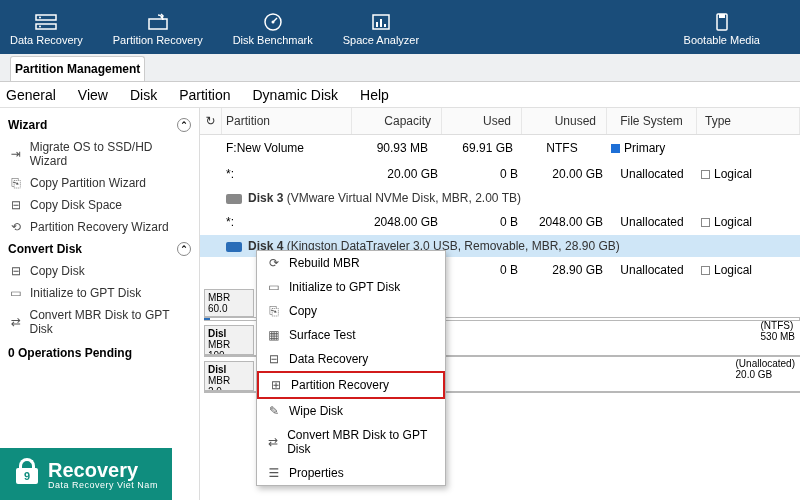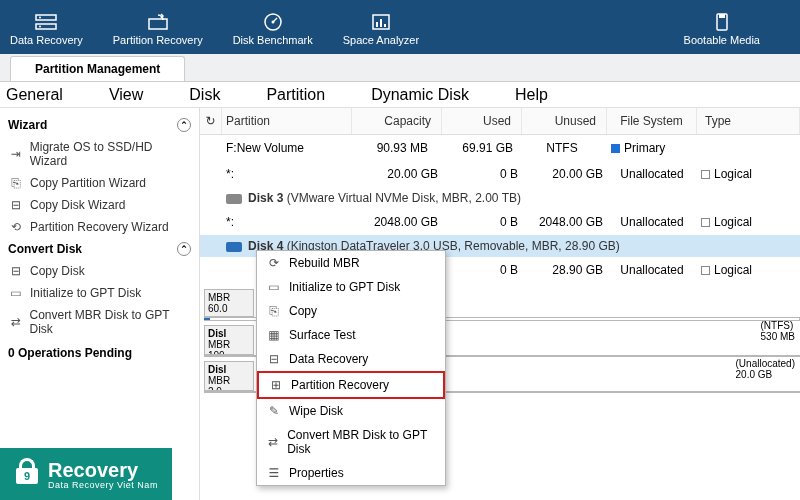--- a/index.html
+++ b/index.html
@@ -4,23 +4,23 @@
 <style>
 * { margin: 0; padding: 0; box-sizing: border-box; font-family: "Segoe UI", Tahoma, sans-serif; }
 body { width: 800px; height: 500px; overflow: hidden; background: #fff; position: relative; }
 
 .topbar { background: #1a4d7a; height: 54px; display: flex; align-items: center; padding: 4px 10px 0 10px; color: #fff; }
 .topbar-item { display: flex; flex-direction: column; align-items: center; margin-right: 30px; font-size: 11px; cursor: pointer; }
 .topbar-item .ico { width: 24px; height: 20px; display: flex; align-items: center; justify-content: center; margin-bottom: 2px; }
 .topbar-spacer { flex: 1; }
 
 .tabbar { background: #eef0f2; height: 28px; display: flex; align-items: flex-end; border-bottom: 1px solid #ccc; }
-.tab { background: #fff; border: 1px solid #ccc; border-bottom: none; padding: 5px 24px; font-size: 12px; font-weight: 600; margin-left: 10px; border-radius: 3px 3px 0 0; }
-
-.menubar { height: 26px; display: flex; align-items: center; font-size: 16px; padding: 0 6px; border-bottom: 1px solid #e0e0e0; gap: 24px; }
+.tab { background: #fff; border: 1px solid #ccc; border-bottom: none; padding: 5px 4px; font-size: 12px; font-weight: 600; margin-left: 10px; border-radius: 3px 3px 0 0; }
+
+.menubar { height: 26px; display: flex; align-items: center; font-size: 14px; padding: 0 6px; border-bottom: 1px solid #e0e0e0; }
 .menubar span { margin-right: 22px; cursor: pointer; }
 
 .main { display: flex; height: calc(500px - 54px - 28px - 26px); }
 
 .sidebar { width: 200px; border-right: 1px solid #dcdcdc; font-size: 12px; padding: 6px 6px 0 6px; }
 .side-head { font-weight: 600; display: flex; justify-content: space-between; align-items: flex-start; padding: 4px 2px; }
 .chev { width: 14px; height: 14px; border: 1px solid #888; border-radius: 50%; display: flex; align-items: center; justify-content: center; font-size: 9px; }
 .side-item { display: flex; align-items: center; padding: 4px 2px; cursor: pointer; color: #333; }
 .side-item .si { width: 16px; margin-right: 6px; color: #555; font-size: 12px; text-align: center; }
 .pending { font-weight: 700; padding: 6px 2px; font-size: 12px; }
@@ -146,21 +146,21 @@
     <div class="side-item">
         <span class="si">⇥</span>
         <span>Migrate OS to SSD/HD Wizard</span>
       </div>
     <div class="side-item">
         <span class="si">⎘</span>
         <span>Copy Partition Wizard</span>
       </div>
     <div class="side-item">
         <span class="si">⊟</span>
-        <span>Copy Disk Wizard</span>
+        <span>Copy Disk Space</span>
       </div>
     <div class="side-item">
         <span class="si">⟲</span>
         <span>Partition Recovery Wizard</span>
       </div>
 
     <div class="side-head">
       <span>Convert Disk</span>
       <span class="chev">⌃</span>
     </div>

